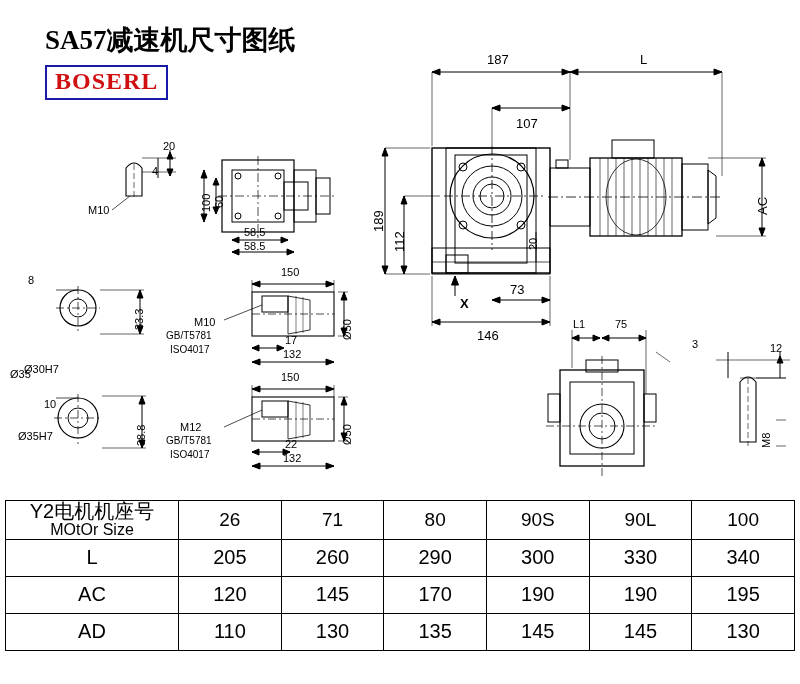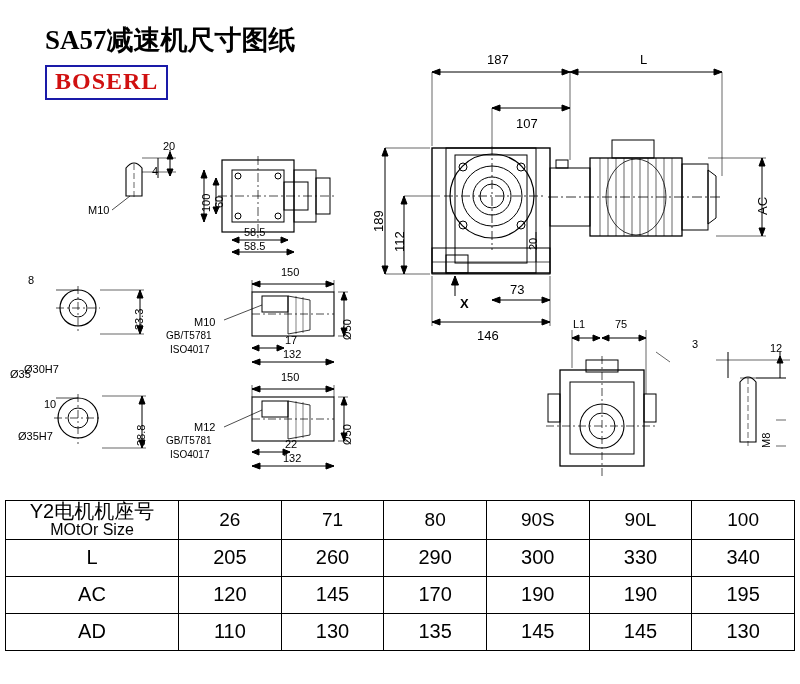--- a/index.html
+++ b/index.html
@@ -323,21 +323,21 @@
 
   <div class="abs dim11" style="left:281px;top:266px;">150</div>
   <div class="abs dim11" style="left:194px;top:316px;">M10</div>
   <div class="abs dim10" style="left:166px;top:330px;">GB/T5781</div>
   <div class="abs dim10" style="left:170px;top:344px;">ISO4017</div>
   <div class="abs dim11" style="left:285px;top:334px;">17</div>
   <div class="abs dim11" style="left:283px;top:348px;">132</div>
   <div class="abs dim11 rot90" style="left:341px;top:340px;">Ø50</div>
 
   <div class="abs dim11" style="left:281px;top:371px;">150</div>
-  <div class="abs dim11" style="left:194px;top:421px;">M12</div>
+  <div class="abs dim11" style="left:180px;top:421px;">M12</div>
   <div class="abs dim10" style="left:166px;top:435px;">GB/T5781</div>
   <div class="abs dim10" style="left:170px;top:449px;">ISO4017</div>
   <div class="abs dim11" style="left:285px;top:438px;">22</div>
   <div class="abs dim11" style="left:283px;top:452px;">132</div>
   <div class="abs dim11 rot90" style="left:341px;top:445px;">Ø50</div>
 
   <div class="abs dim11" style="left:573px;top:318px;">L1</div>
   <div class="abs dim11" style="left:615px;top:318px;">75</div>
   <div class="abs dim11" style="left:692px;top:338px;">3</div>
   <div class="abs dim11" style="left:770px;top:342px;">12</div>

